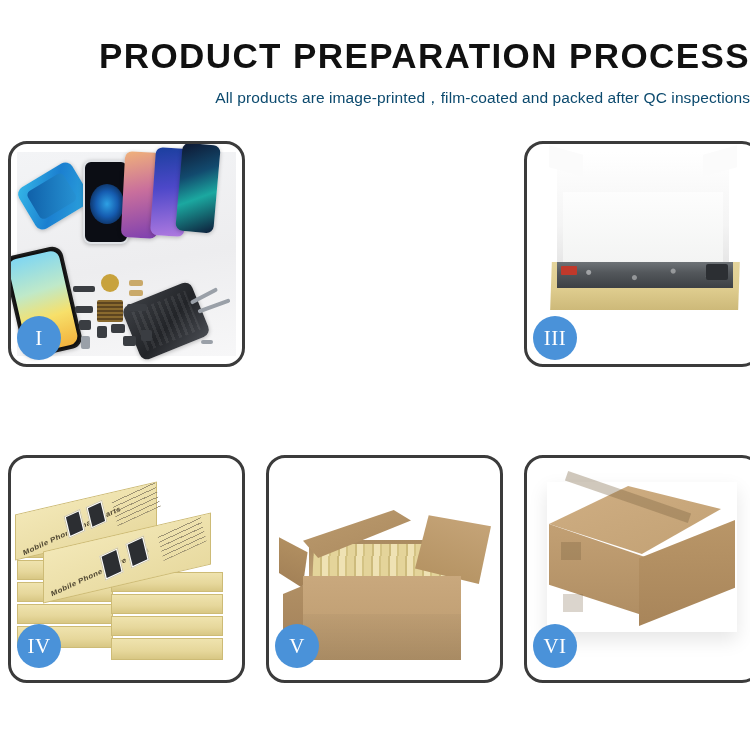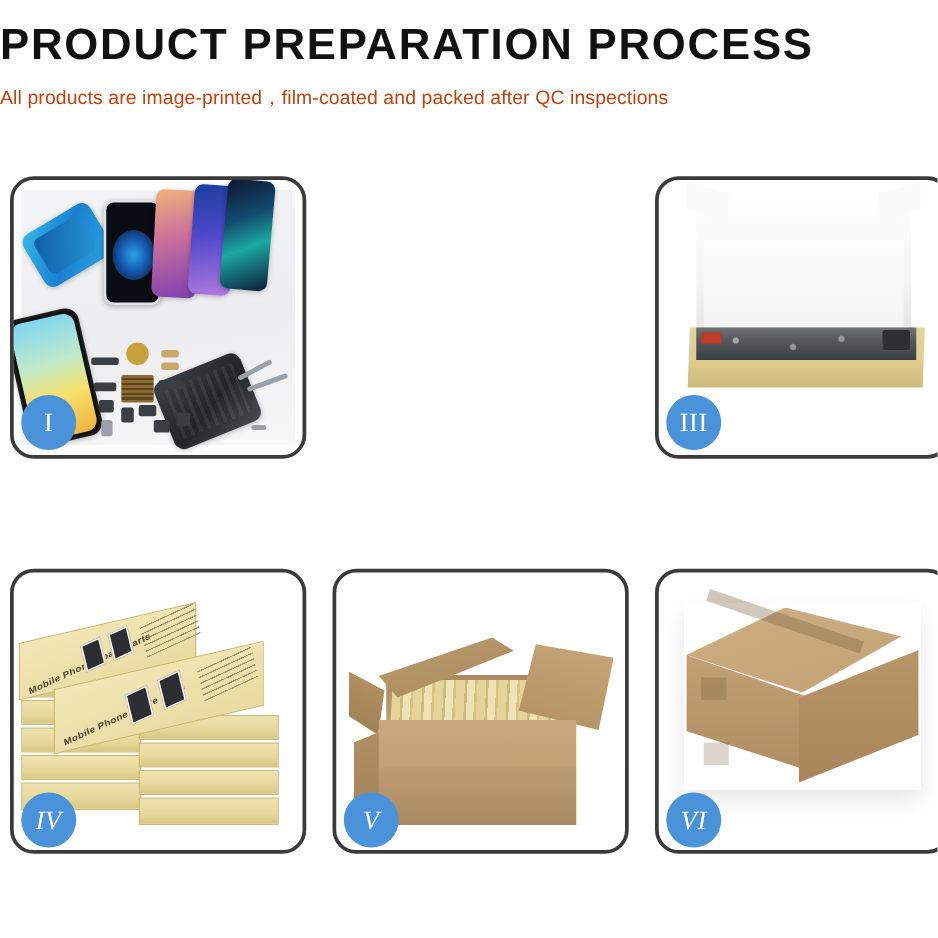--- a/index.html
+++ b/index.html
@@ -10,37 +10,37 @@
   body {
     width: 750px;
     height: 750px;
     overflow: hidden;
     font-family: "Liberation Sans", sans-serif;
     position: relative;
   }
 
   
   .header {
-    text-align: left;
-    padding-top: 18px;
+    text-align: right;
+    padding-top: 38px;
   }
   .title {
     font-family: "Liberation Sans", sans-serif;
     font-size: 35px;
     font-weight: bold;
     letter-spacing: 1.4px;
     color: #111111;
     line-height: 1.05;
     white-space: nowrap;
   }
   .subtitle {
     font-family: "Liberation Sans", sans-serif;
     font-size: 15.5px;
     font-weight: normal;
-    color: #c2410c;
+    color: #0c4a6e;
     margin-top: 13px;
     letter-spacing: 0.1px;
     white-space: nowrap;
   }
 
   
   .grid {
     position: absolute;
     left: 0;
     top: 141px;
@@ -83,21 +83,21 @@
     border-radius: 50%;
     background: #4a92d9;
     color: #ffffff;
     font-family: "Liberation Serif", serif;
     font-size: 21px;
     line-height: 44px;
     text-align: center;
     letter-spacing: 0.5px;
     z-index: 40;
   }
-  .row2 .badge { bottom: 2px; font-style: italic; }
+  .row2 .badge { bottom: 12px; }
 
   
   .p1bg {
     position: absolute;
     left: 6px; top: 8px; right: 6px; bottom: 8px;
     background: linear-gradient(170deg,#f3f4f6 0%,#ededef 55%,#f7f7f8 100%);
   }
   .ph {
     position: absolute;
     border-radius: 7px;

